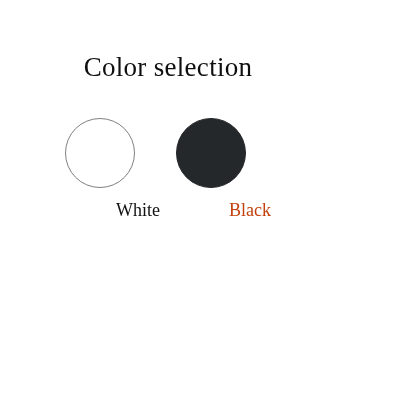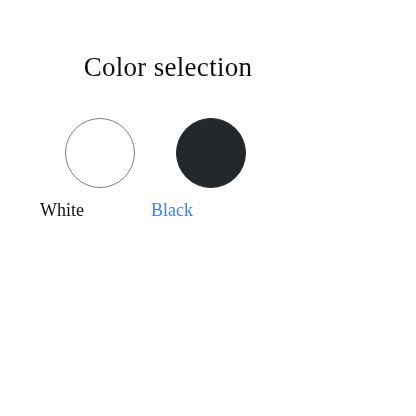--- a/index.html
+++ b/index.html
@@ -44,21 +44,21 @@
     top: 118px;
     width: 416px;
     height: 120px;
   }
 
   .swatch-option {
     position: absolute;
     top: 0;
     width: 120px;
     margin-left: -60px;
-    text-align: left;
+    text-align: right;
   }
 
   .swatch-dot {
     width: 70px;
     height: 70px;
     border-radius: 50%;
     margin: 0 auto;
     box-sizing: border-box;
     display: block;
   }
@@ -81,18 +81,18 @@
 
   <div id="swatch-row">
 
     <div class="swatch-option" style="left: 100px;">
       <span class="swatch-dot" style="background: rgb(255, 255, 255); border: 1px solid rgb(128, 128, 128);"></span>
       <span class="swatch-label" style="color: rgb(19, 17, 17);">White</span>
     </div>
 
     <div class="swatch-option" style="left: 211px;">
       <span class="swatch-dot" style="background: rgb(37, 40, 43); border: 1px solid rgb(37, 40, 43);"></span>
-      <span class="swatch-label" style="color: #3b82f6;">Black</span>
+      <span class="swatch-label" style="color: #c2410c;">Black</span>
     </div>
 
 
   </div>
 </div>
 
 </body></html>

